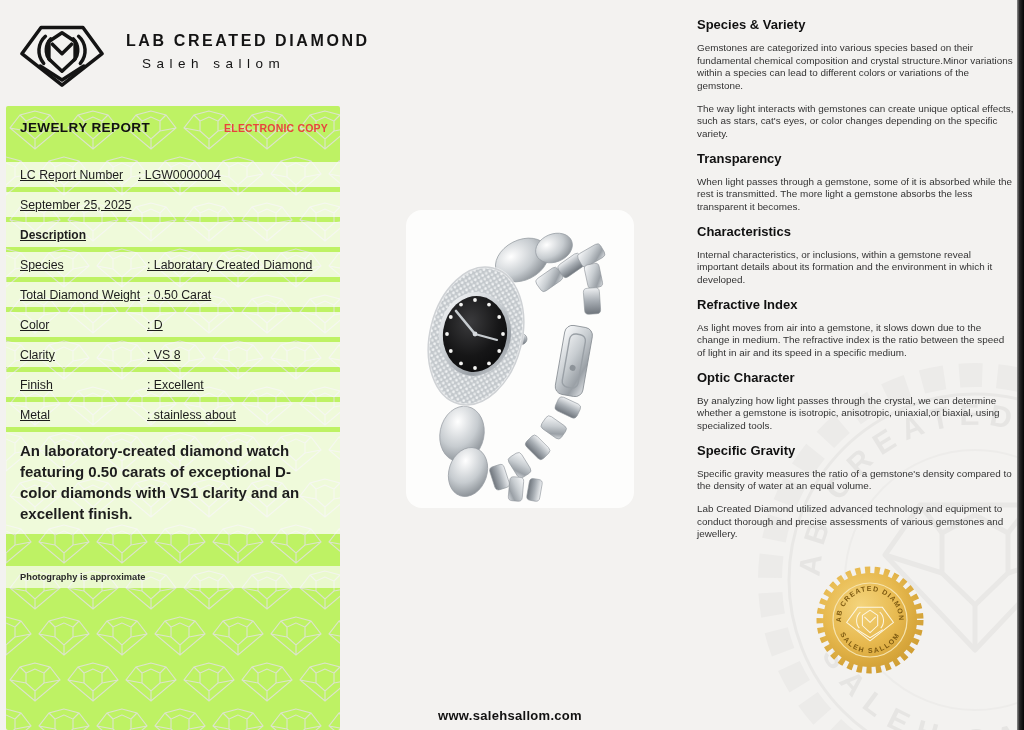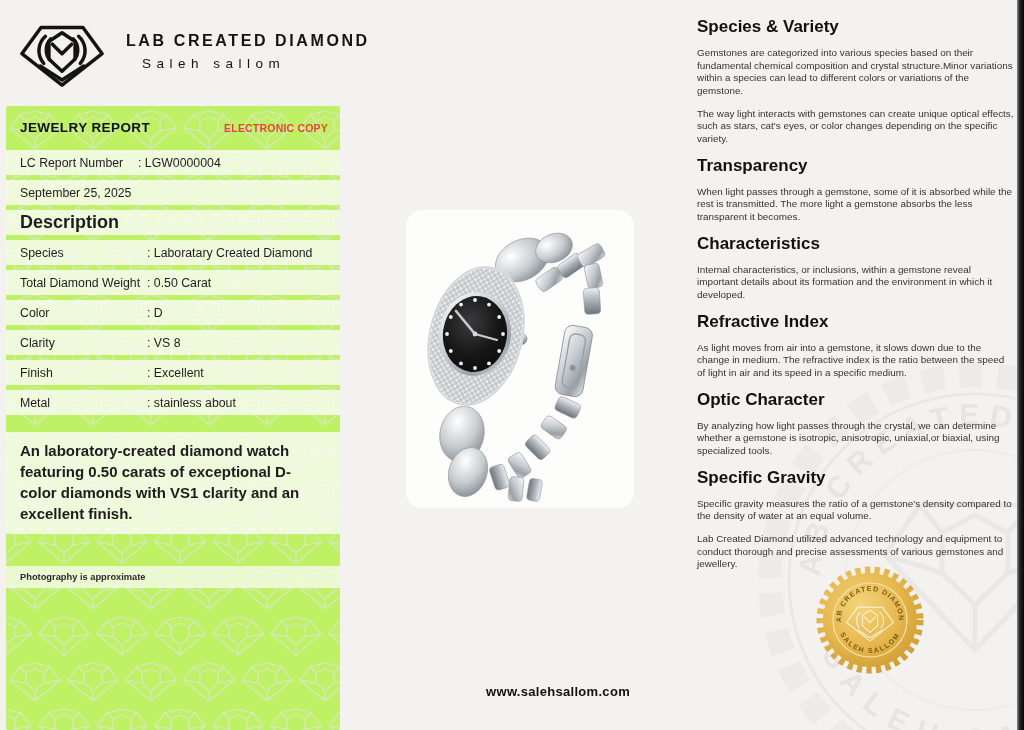--- a/index.html
+++ b/index.html
@@ -21,40 +21,40 @@
   #brand .brand-line1 { font-size:16px; font-weight:bold; letter-spacing:2.6px; color:#141414; }
   #brand .brand-line2 { font-size:13.5px; font-weight:500; letter-spacing:5.5px; margin-top:6px; padding-left:16px; color:#141414; }
 
   
   #card { left:6px; top:106px; width:334px; height:624px; background:#bef264; border-radius:2px; }
   #card .pattern-layer { position:absolute; inset:0; opacity:.85; }
   #card .card-content { position:absolute; inset:0; }
   .title-row { position:absolute; top:14px; left:14px; right:12px; display:flex; justify-content:space-between; align-items:baseline; }
   .report-title { font-size:13.5px; font-weight:bold; letter-spacing:.4px; color:#111; }
   .electronic-copy { font-size:10.5px; font-weight:bold; letter-spacing:.2px;text-align:center; }
-  .rows { position:absolute; top:44px; left:0; right:0; }
+  .rows { position:absolute; top:56px; left:0; right:0;text-decoration:underline; }
   .row { height:25px; margin-bottom:5px; background:rgba(252,252,251,.78); display:flex; align-items:center; padding-left:14px; font-size:12.3px; }
-  .row.bold { font-weight:bold; font-size:18px; }
+  .row.bold { font-weight:bold; font-size:12px; }
   .row .lbl { width:127px; flex:none; }
   .row .lbl.narrow { width:118px; }
   .row .val { flex:1; }
   .summary-band { position:absolute; top:326px; left:0; right:0; background:rgba(252,252,251,.78); padding:8px 18px 10px 14px; font-size:15px; line-height:1.4;font-weight:bold; }
   .photo-note-band { position:absolute; top:460px; left:0; right:0; background:rgba(252,252,251,.7); padding:6px 14px; font-size:9.3px; font-weight:600; color:#2a2a2a; }
 
   
   #right-col { left:697px; top:17px; width:317px; }
-  #right-col h3 { font-size:17px; font-weight:bold; color:#111; margin:6px 0 10px; }
+  #right-col h3 { font-size:13px; font-weight:bold; color:#111; margin:6px 0 10px; }
   #right-col h3.first { margin-top:0; }
   #right-col p { font-size:9.9px; line-height:1.28; color:#333; margin:0 0 10px; }
 
   
   #watch-wrap { left:400px; top:208px; width:240px; height:302px; }
 
   
-  #footer-site { left:390px; top:684px; width:240px; text-align:right; font-size:13px; font-weight:bold; letter-spacing:.3px; color:#111; }
+  #footer-site { left:390px; top:708px; width:240px; text-align:center; font-size:13px; font-weight:bold; letter-spacing:.3px; color:#111; }
 
   
   #watermark-seal { left:745px; top:350px; width:460px; height:460px; }
   #gold-seal { left:812px; top:562px; width:116px; height:116px; }
 
   
   #edge-strip { right:0; top:0; width:7px; height:730px; background:linear-gradient(to right,#8d8d8d 0,#2a2a2a 35%,#050505 100%); }
 </style>
 </head>
 <body>

